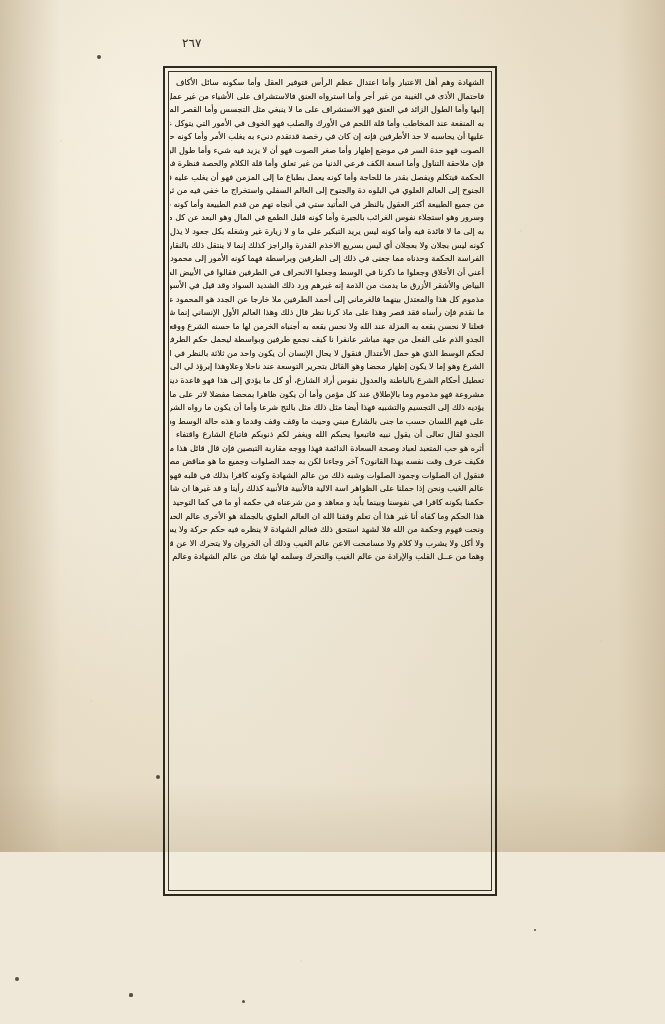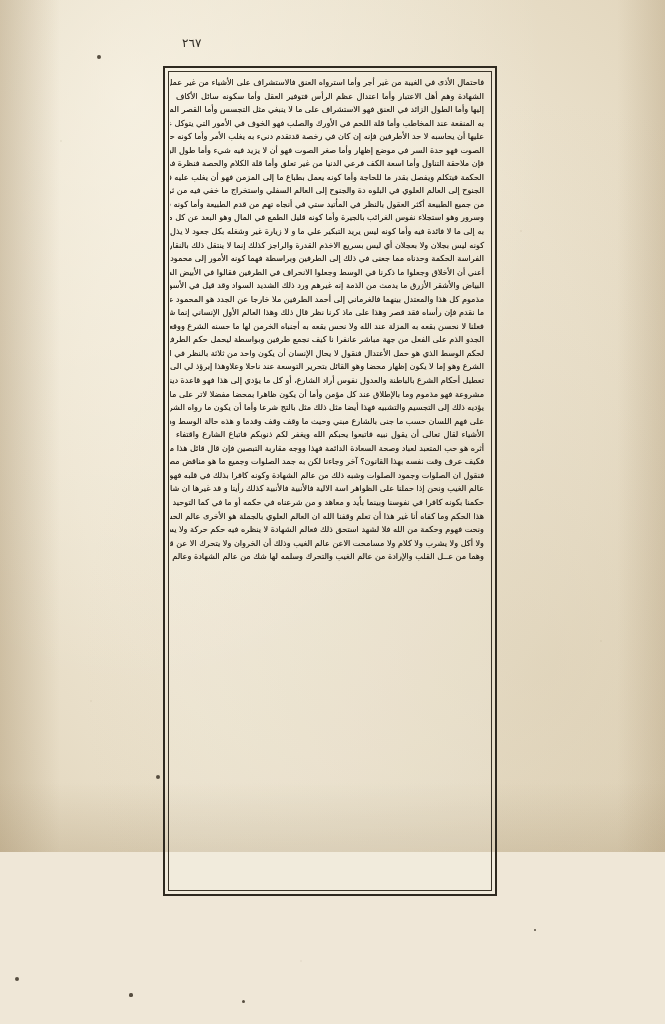--- a/index.html
+++ b/index.html
@@ -135,22 +135,22 @@
   <div class="speck" style="left:90px;top:700px;width:1.8px;height:1.8px;opacity:.3"></div>
   <div class="speck" style="left:300px;top:960px;width:1.7px;height:1.7px;opacity:.25"></div>
 
   <div id="folio">٢٦٧</div>
 
   <div id="frame-outer">
     <div id="frame-inner"></div>
   </div>
 
   <div id="textblock">
+    <span class="line">الشهادة وهم أهل الاعتبار وأما اعتدال عظم الرأس فتوفير العقل وأما سكونه سائل الأكاف</span>
     <span class="line">فاحتمال الأذى في الغيبة من غير أجر وأما استرواه العنق فالاستشراف على الأشياء من غير عمل</span>
-    <span class="line">الشهادة وهم أهل الاعتبار وأما اعتدال عظم الرأس فتوفير العقل وأما سكونه سائل الأكاف</span>
     <span class="line">إليها وأما الطول الزائد في العنق فهو الاستشراف على ما لا ينبغي مثل التجسس وأما القصر المفرط</span>
     <span class="line">به المنفعة عند المخاطب وأما قلة اللحم في الأورك والصلب فهو الخوف في الأمور التي يتوكل عليها وأما يعول</span>
     <span class="line">عليها أن يحاسبه لا حد الأطرفين فإنه إن كان في رخصة قدتقدم دنيء به يغلب الأمر وأما كونه حق</span>
     <span class="line">الصوت فهو حدة السر في موضع إظهار وأما صغر الصوت فهو أن لا يزيد فيه شيء وأما طول البنان</span>
     <span class="line">فإن ملاحقة التناول وأما اسعة الكف فرعي الدنيا من غير تعلق وأما قلة الكلام والحصة فنظرة في مواقع</span>
     <span class="line">الحكمة فيتكلم ويفصل بقدر ما للحاجة وأما كونه يعمل بطباع ما إلى المزمن فهو أن يغلب عليه في الصفراء</span>
     <span class="line">الجنوح إلى العالم العلوي في البلوه دة والجنوح إلى العالم السفلي واستخراج ما خفي فيه من ثروة أعني</span>
     <span class="line">من جميع الطبيعة أكثر العقول بالنظر في المأتيد ستي في أنجاه تهم من قدم الطبيعة وأما كونه في نظره فرح</span>
     <span class="line">وسرور وهو استجلاء نفوس الغرائب بالجيرة وأما كونه قليل الطمع في المال وهو البعد عن كل ما جاء</span>
     <span class="line">به إلى ما لا فائدة فيه وأما كونه ليس يريد التبكير علي ما و لا زيارة غير وشغله بكل جعود لا يذل وأما</span>
@@ -161,21 +161,21 @@
     <span class="line">مذموم كل هذا والمعتدل بينهما فالغرماني إلى أحمد الطرفين ملا خارجا عن الجدد هو المحمود على نحو</span>
     <span class="line">ما نقدم فإن رأساه فقد قصر وهذا على ماذ كرنا نظر قال ذلك وهذا العالم الأول الإنساني إنما شهد والحسن والقبح</span>
     <span class="line">فعلنا لا نحسن بقعه به المزلة عند الله ولا نحس بقعه به أجنباه الخرمن لها ما حسنه الشرع ووقعه به</span>
     <span class="line">الجدو الذم على الفعل من جهة مباشر عانفرا نا كيف نجمع طرفين وبواسطة ليحمل حكم الطرفين لها</span>
     <span class="line">لحكم الوسط الذي هو حمل الأعتدال فنقول لا يحال الإنسان أن يكون واحد من ثلاثة بالنظر في النقار في</span>
     <span class="line">الشرع وهو إما لا يكون إظهار محضا وهو القائل بتحرير التوسعة عند ناحلا وعلاوهذا إبرؤذ لي الى</span>
     <span class="line">تعطيل أحكام الشرع بالباطنة والعدول نفوس أراد الشارع، أو كل ما يؤدي إلى هذا فهو قاعدة دينية</span>
     <span class="line">مشروعة فهو مذموم وما بالإطلاق عند كل مؤمن وأما أن يكون ظاهرا بمحضا مفضلا لاتر على ما حبثت أن</span>
     <span class="line">يؤديه ذلك إلى التجسيم والتشبيه فهذا أيضا مثل ذلك مثل بالتج شرعا وأما أن يكون ما رواه الشرع</span>
     <span class="line">على فهم اللسان حسب ما جنى بالشارع مبني وحيث ما وقف وقف وقدما و هذه حالة الوسط وهو بحت محبة</span>
-    <span class="line">الأشياء لقال تعالى أن يقول نبيه فاتبعوا يحبكم الله ويغفر لكم ذنوبكم فاتباع الشارع واقتفاء</span>
+    <span class="line">الجدو لقال تعالى أن يقول نبيه فاتبعوا يحبكم الله ويغفر لكم ذنوبكم فاتباع الشارع واقتفاء</span>
     <span class="line">أثره هو حب المتعبد لعباد وصحة السعادة الدائمة فهذا ووجه مقاربة التبصين فإن قال قائل هذا مجمل</span>
     <span class="line">فكيف عرف وقت نفسه بهذا القانون؟ آخر وجاءنا لكن به جمد الصلوات وجميع ما هو مناقض مصر</span>
     <span class="line">فنقول ان الصلوات وجمود الصلوات وشبه ذلك من عالم الشهادة وكونه كافرا بذلك في قلبه فهو من</span>
     <span class="line">عالم الغيب ونحن إذا حملنا على الظواهر اسة الالية فالأنبية فالأنبية كذلك رأينا و قد غيرها ان شاء الله تعالى</span>
     <span class="line">حكمنا بكونه كافرا في نفوسنا وبينما بأيد و معاهد و من شرعناه في حكمه أو ما في كما التوحيد انما تقابله على</span>
     <span class="line">هذا الحكم وما كفاه أنا غير هذا أن تعلم وقفنا الله ان العالم العلوي بالجملة هو الأخرى عالم الحس والشهادة</span>
     <span class="line">ونحت فهوم وحكمة من الله فلا لشهد استحق ذلك فعالم الشهادة لا ينظره فيه حكم حركة ولا يسكون</span>
     <span class="line">ولا أكل ولا يشرب ولا كلام ولا مسامحت الاعن عالم الغيب وذلك أن الخروان ولا يتحرك الا عن قصد وإرادة</span>
     <span class="line">وهما من عــل القلب والإرادة من عالم الغيب والتحرك وسلمه لها شك من عالم الشهادة وعالم الشهادة كلها</span>
     <span class="line"></span>

